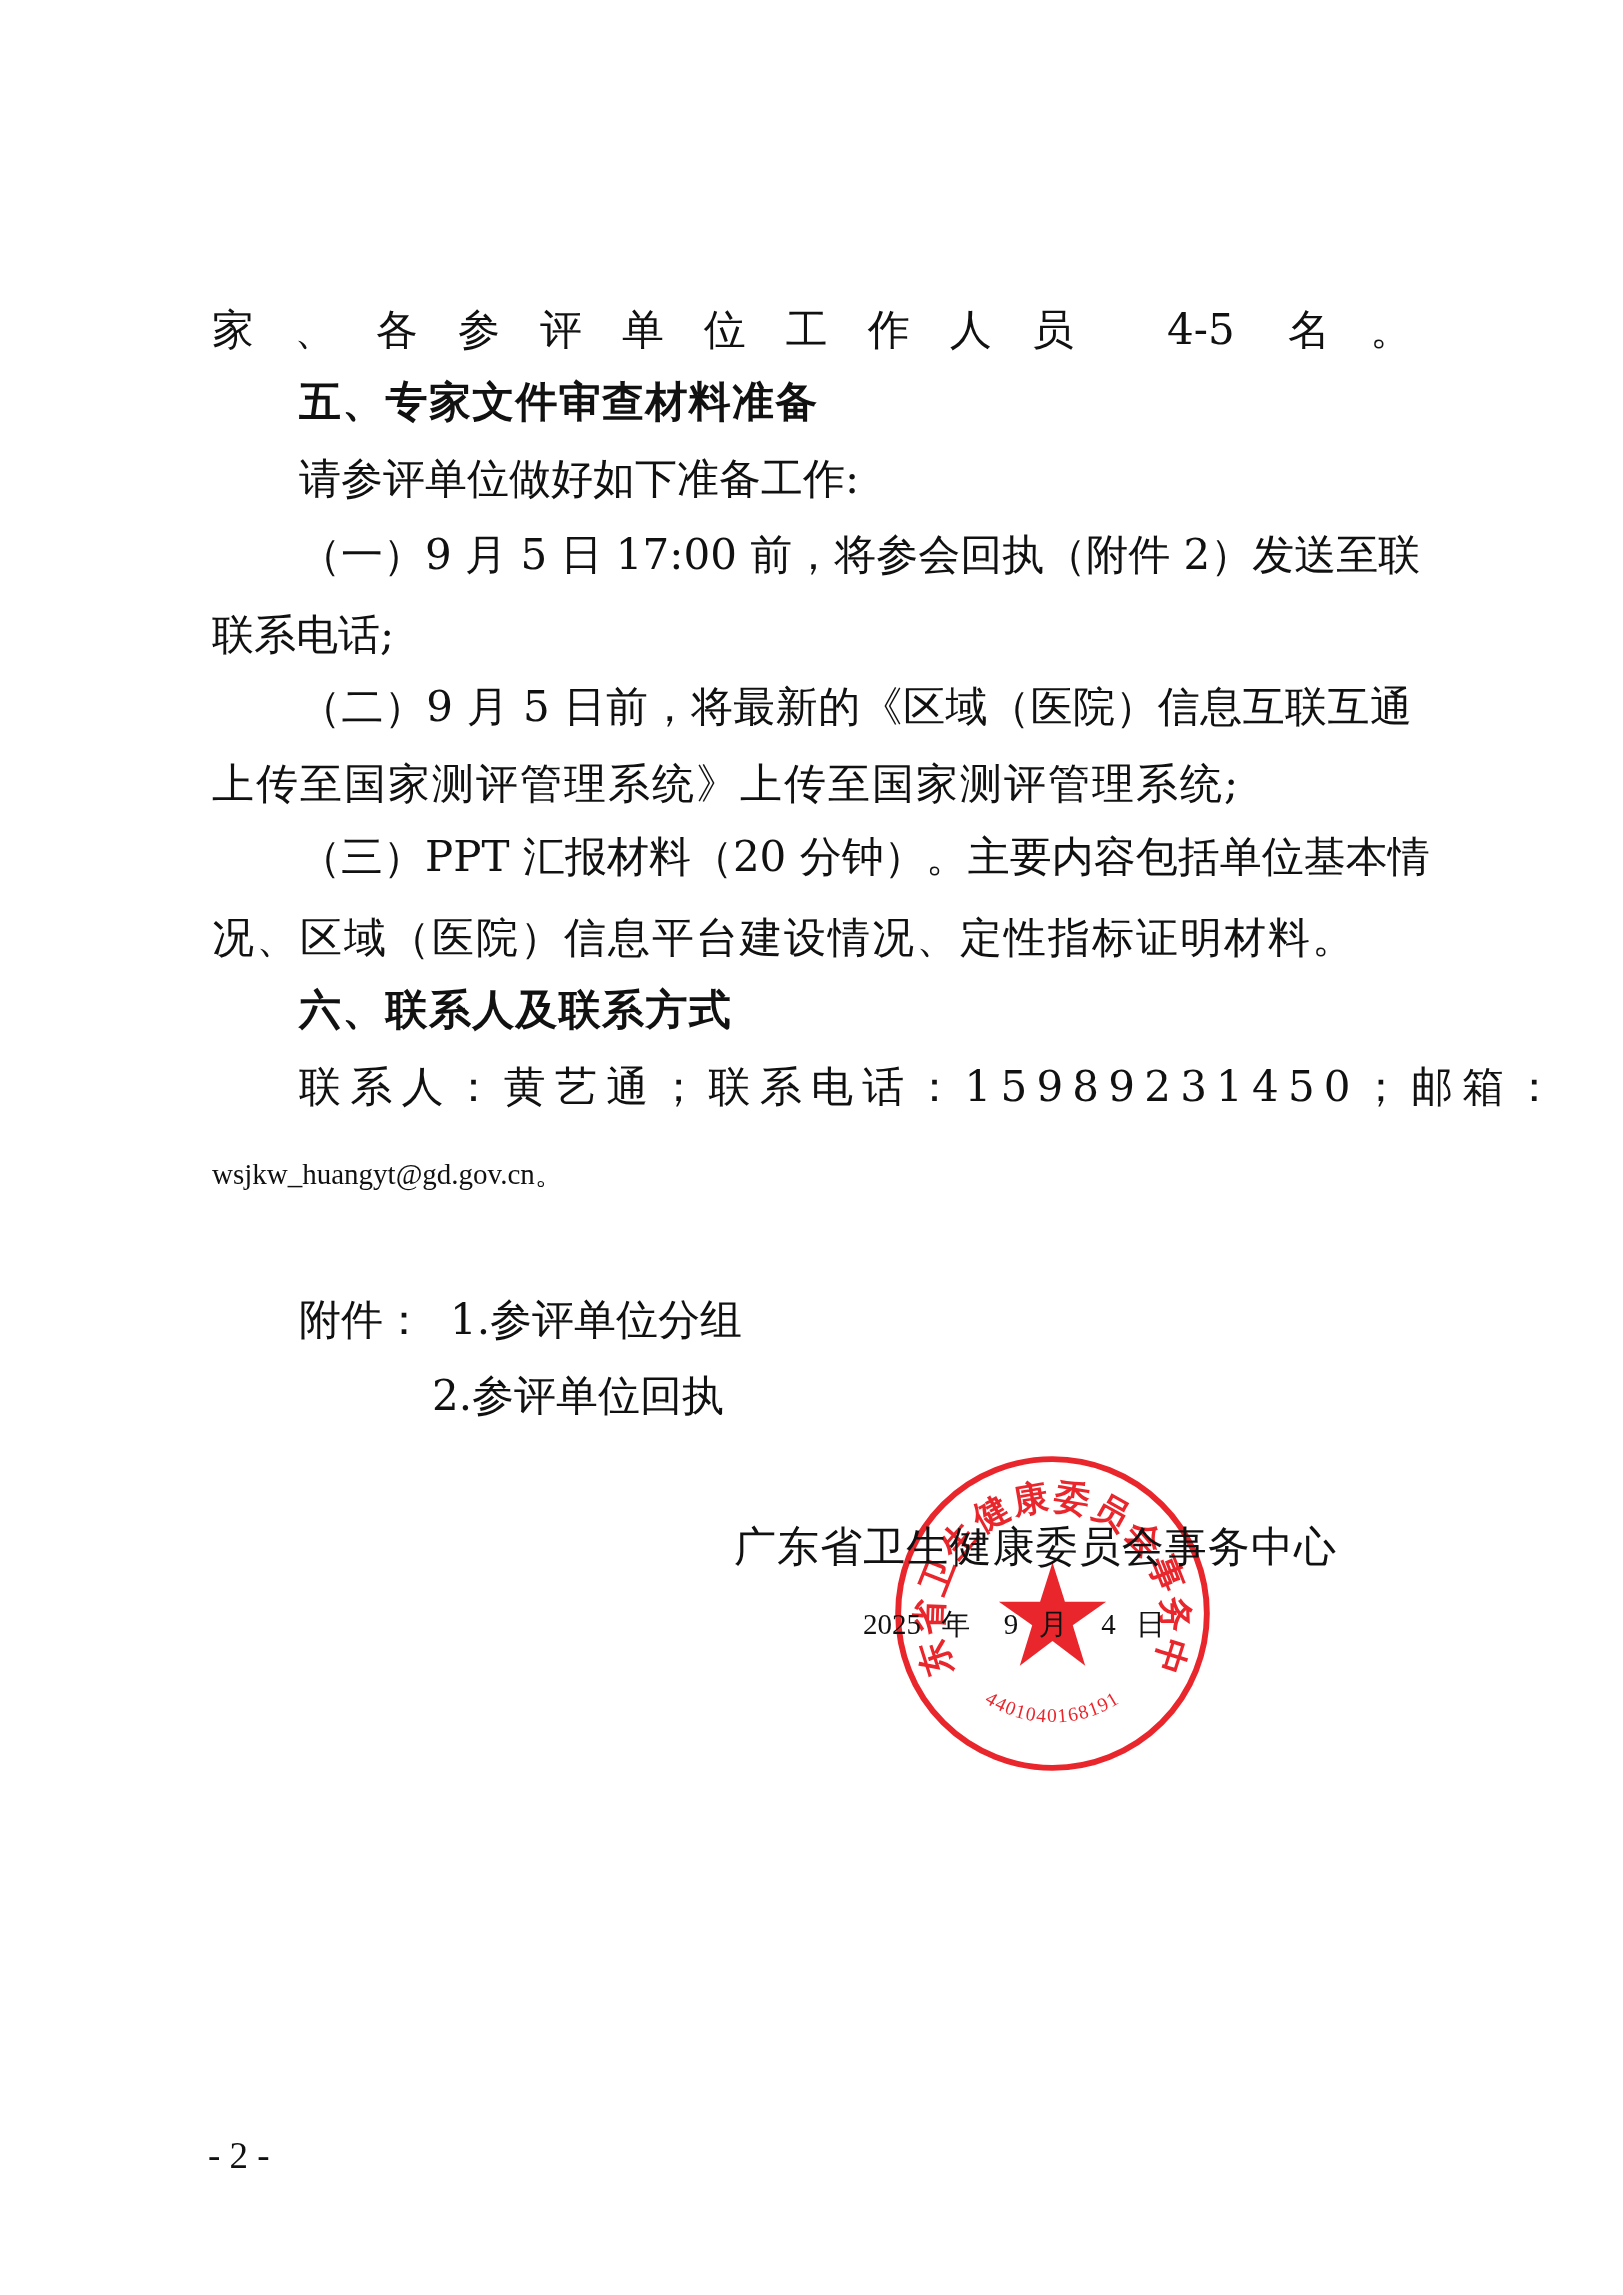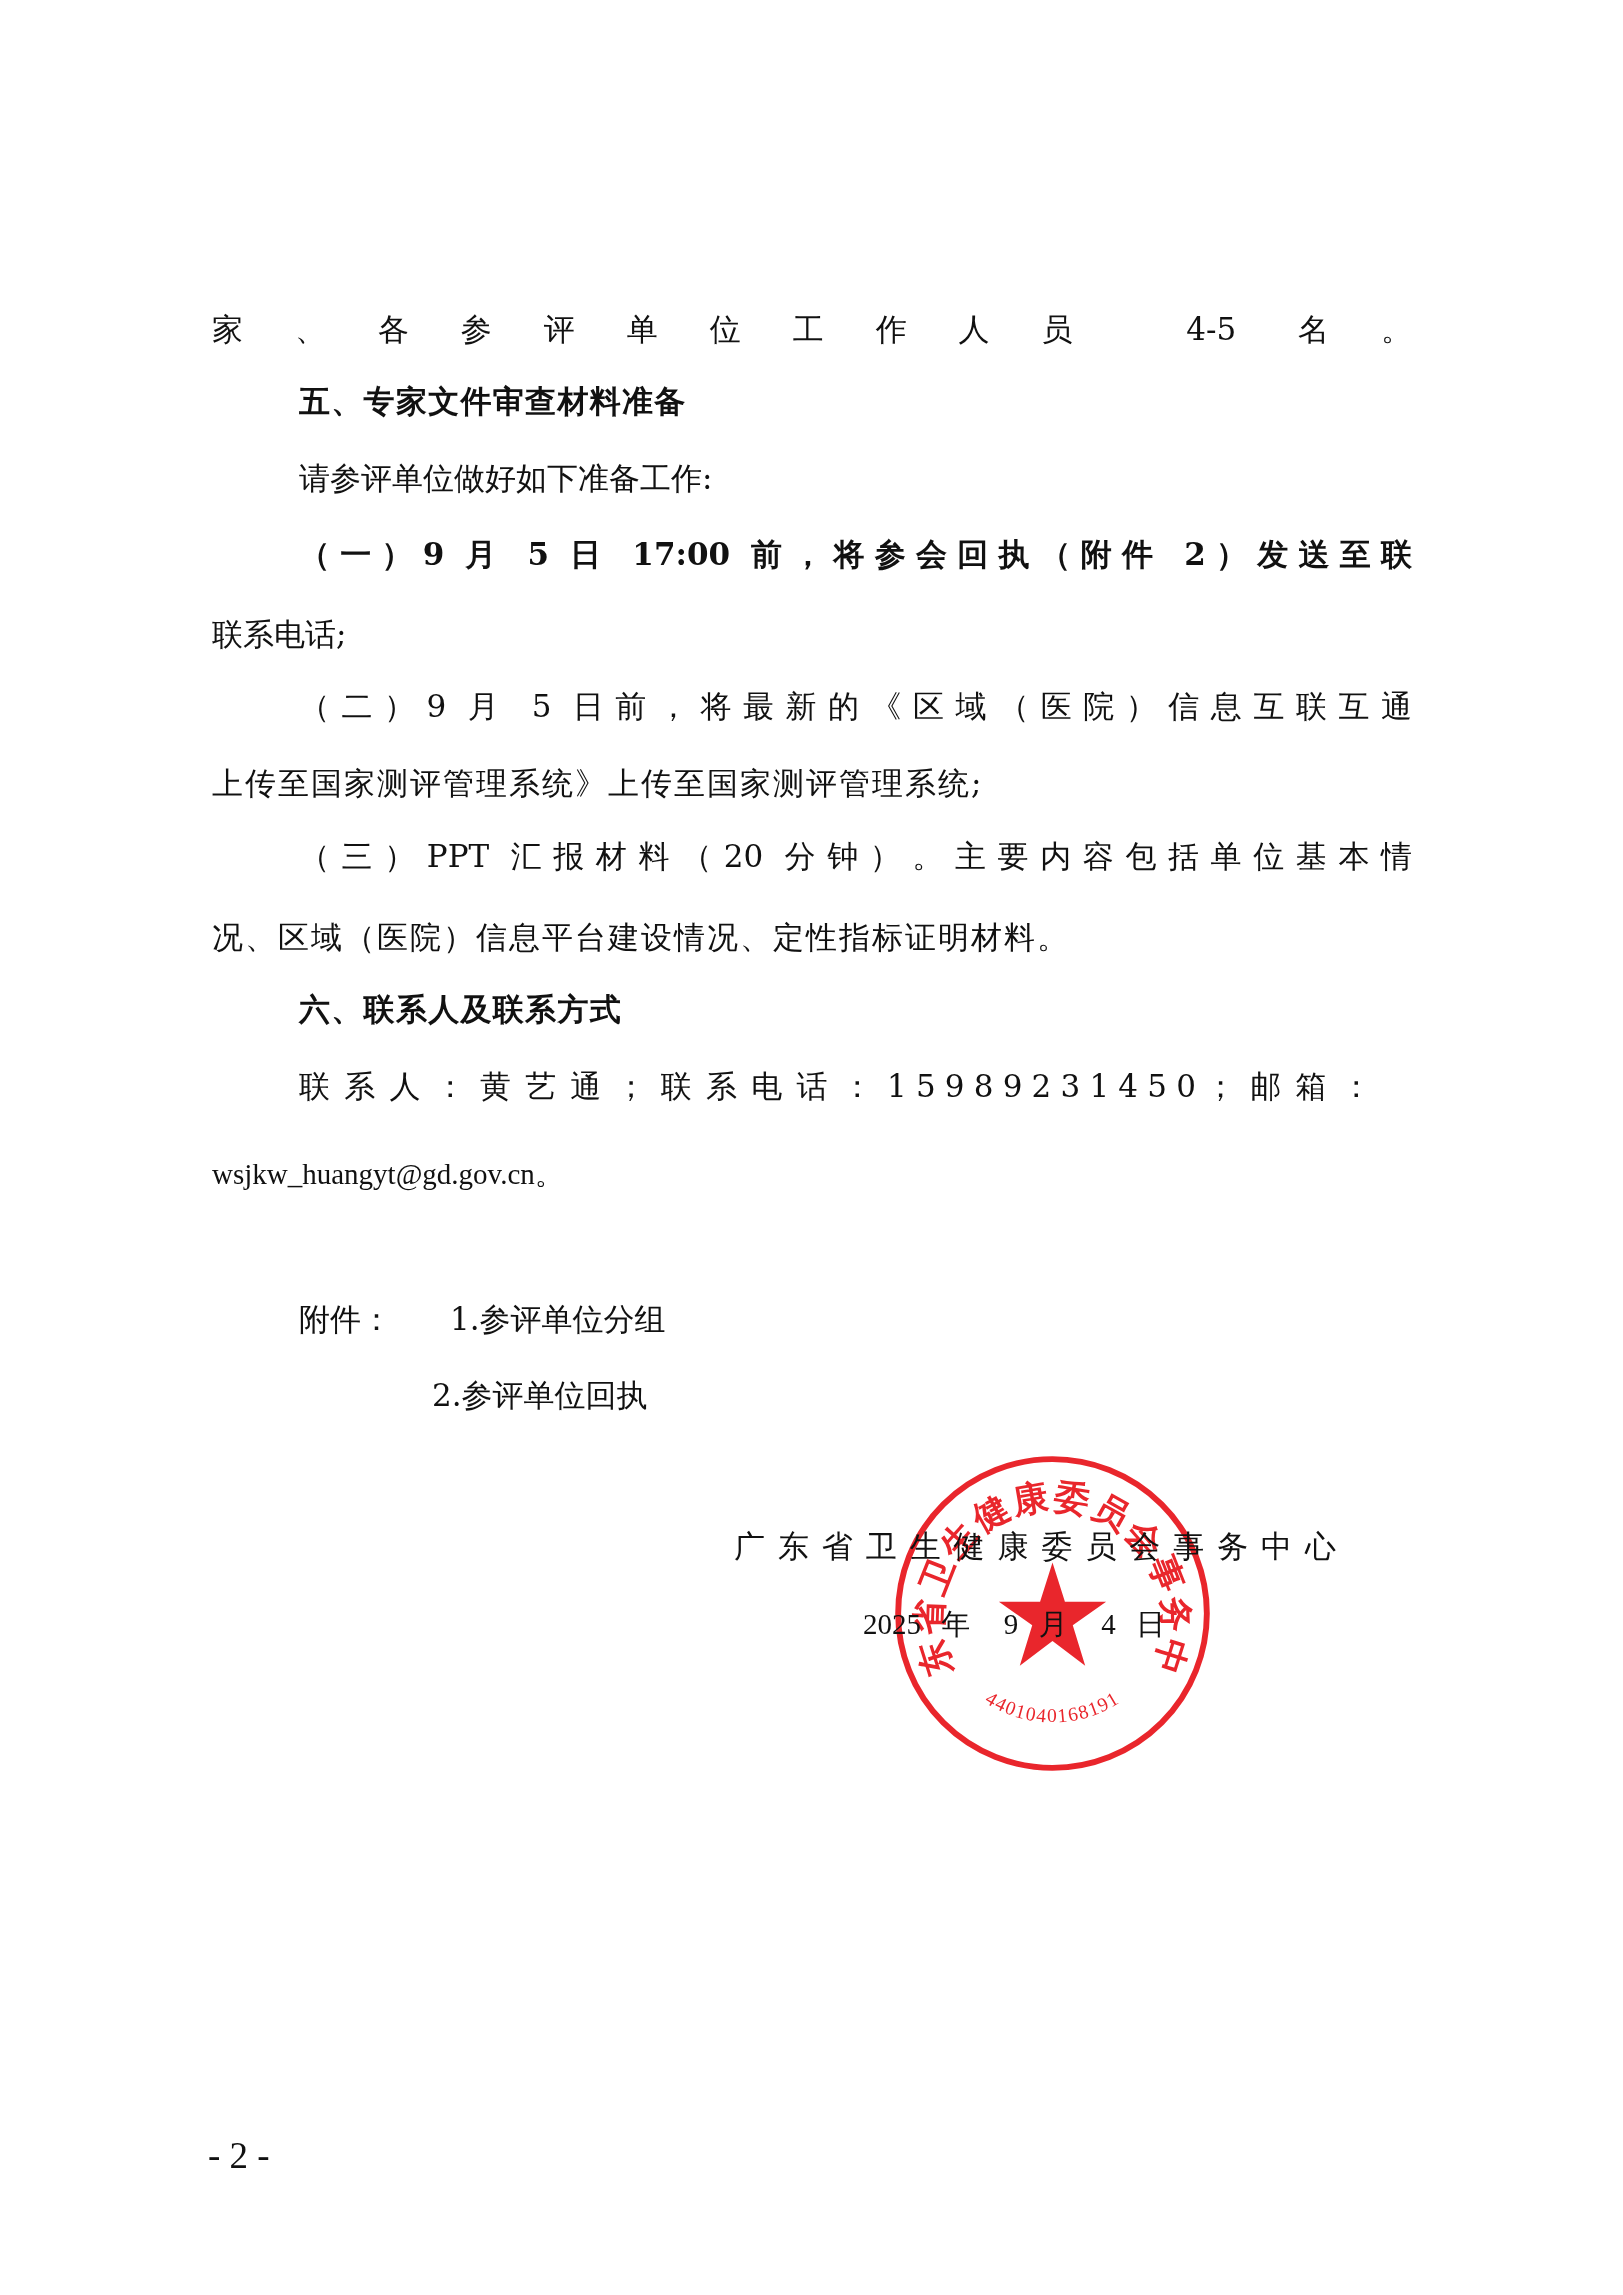--- a/index.html
+++ b/index.html
@@ -3,21 +3,21 @@
 <meta charset="utf-8">
 <style>
   html, body { margin: 0; padding: 0; background: #ffffff; }
   body { width: 1623px; height: 2295px; position: relative; overflow: hidden; }
   .page { position: absolute; left: 0; top: 0; width: 1623px; height: 2295px; background: #fff; }
   .line {
     position: absolute;
     height: 65px;
     line-height: 65px;
     font-family: "DejaVu Serif", "Liberation Serif", serif;
-    font-size: 31px;
+    font-size: 42px;
     color: #111;
     white-space: nowrap;
   }
   .full {
     left: 212px; width: 1200px;
     text-align: justify; text-align-last: justify;
   }
   .indent-full {
     left: 299px; width: 1113px;
     text-align: justify; text-align-last: justify;
@@ -39,21 +39,21 @@
 <body>
 
 <div class="page">
 
   <div class="line full" style="top:297px;">家、各参评单位工作人员 4-5 名。</div>
 
   <div class="line indent heading" style="top:369px;">五、专家文件审查材料准备</div>
 
   <div class="line indent" style="top:446px;">请参评单位做好如下准备工作:</div>
 
-  <div class="line indent-full" style="top:522px;font-weight:bold;">（一）9 月 5 日 17:00 前，将参会回执（附件 2）发送至联</div>
+  <div class="line indent-full" style="top:522px;">（一）9 月 5 日 17:00 前，将参会回执（附件 2）发送至联</div>
   <div class="line left" style="top:602px;">联系电话;</div>
 
   <div class="line indent-full" style="top:674px;">（二）9 月 5 日前，将最新的《区域（医院）信息互联互通</div>
   <div class="line left" style="top:751px; letter-spacing:2px;">上传至国家测评管理系统》上传至国家测评管理系统;</div>
 
   <div class="line indent-full" style="top:824px;">（三）PPT 汇报材料（20 分钟）。主要内容包括单位基本情</div>
   <div class="line left" style="top:905px; letter-spacing:2px;">况、区域（医院）信息平台建设情况、定性指标证明材料。</div>
 
   <div class="line indent heading" style="top:977px;">六、联系人及联系方式</div>
 

